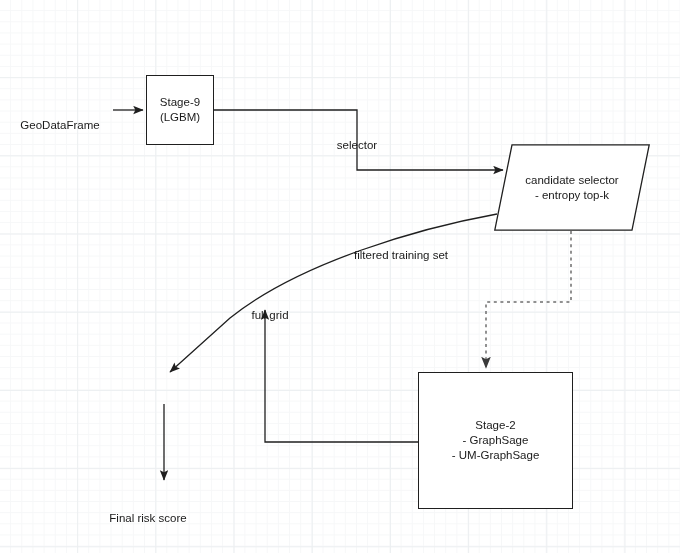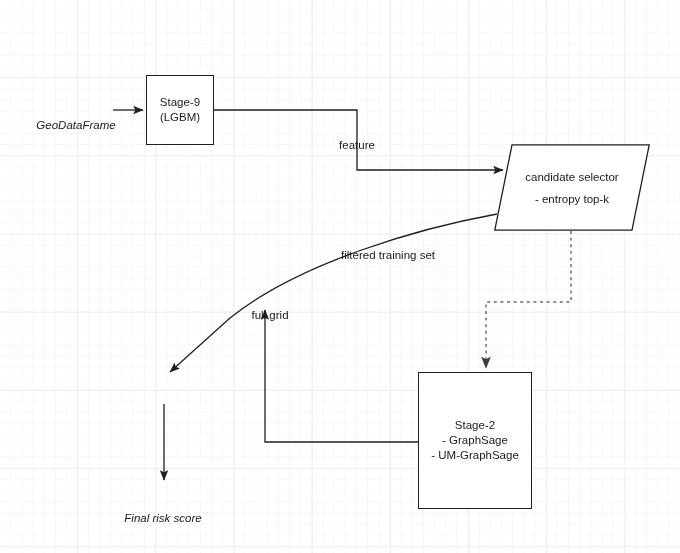--- a/index.html
+++ b/index.html
@@ -55,21 +55,21 @@
     color: #1a1a1a;
     font-size: 11.5px;
     line-height: 14px;
     white-space: pre-line;
     text-align: center;
   }
   .poly-wrap {
     position: absolute;
     color: #1a1a1a;
     font-size: 11.5px;
-    line-height: 22px;
+    line-height: 15px;
     white-space: pre-line;
     text-align: center;
   }
   .poly-text {
     position: absolute;
     left: 0;
     top: 0;
     width: 100%;
     height: 100%;
     display: flex;
@@ -113,42 +113,42 @@
   <div class="poly-wrap" style="left:494px; top:144px; width:156px; height:87px;">
     <svg width="156" height="87" viewBox="0 0 156 87" style="position:absolute; left:0; top:0;">
       <polygon points="18,0.8 155.2,0.8 138,86.2 0.8,86.2" fill="#ffffff" stroke="#1f1f1f" stroke-width="1.3"></polygon>
     </svg>
     <div class="poly-text">
       <span>candidate selector
 - entropy top-k</span>
     </div>
   </div>
 
-  <div class="node" style="left:418px; top:372px; width:114px; height:137px;">
+  <div class="node" style="left:418px; top:372px; width:155px; height:137px;">
     <span>Stage-2
 - GraphSage
 - UM-GraphSage</span>
   </div>
 
 
-  <div class="label" style="left:16px; top:104px; width:120px;font-style:italic;">
+  <div class="label" style="left:0; top:104px; width:120px;">
     <span>GeoDataFrame</span>
   </div>
 
   <div class="label" style="left:317px; top:124px; width:80px;">
-    <span>feature</span>
+    <span>selector</span>
   </div>
 
-  <div class="label" style="left:328px; top:234px; width:120px;">
+  <div class="label" style="left:328px; top:234px; width:120px;text-align:right;">
     <span>filtered training set</span>
   </div>
 
   <div class="label" style="left:230px; top:294px; width:80px;">
     <span>full grid</span>
   </div>
 
 
 
-  <div class="label" style="left:93px; top:497px; width:140px;font-style:italic;">
+  <div class="label" style="left:78px; top:497px; width:140px;">
     <span>Final risk score</span>
   </div>
 
 </div>
 
 </body></html>

